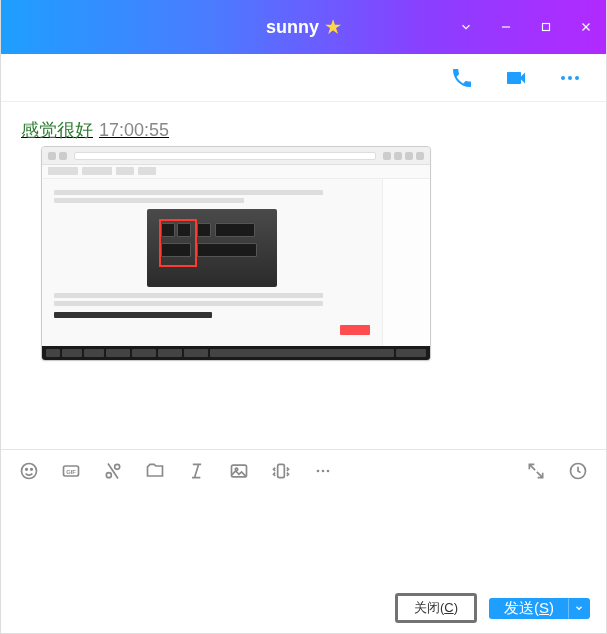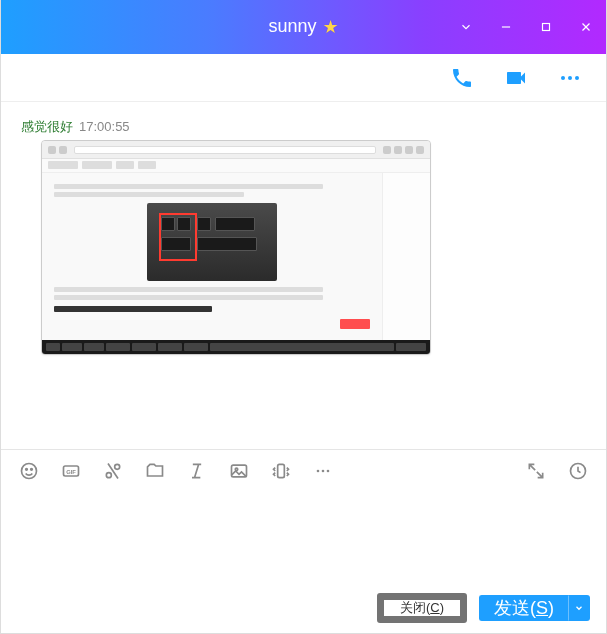--- a/index.html
+++ b/index.html
@@ -2,37 +2,37 @@
 <html><head>
 <meta charset="utf-8">
 <style>
 * { margin: 0; padding: 0; box-sizing: border-box; }
 body { font-family: "Microsoft YaHei", Arial, sans-serif; background: #fff; width: 607px; height: 634px; overflow: hidden; }
 
 .window { width: 607px; height: 634px; display: flex; flex-direction: column; border-left: 1px solid #ddd; border-right: 1px solid #ddd; border-bottom: 1px solid #ddd; }
 
 
 .title-bar { height: 54px; background: linear-gradient(90deg, #1E9FFF 0%, #4B7BFF 35%, #8A3FFF 70%, #B229FF 100%); display: flex; align-items: center; justify-content: center; position: relative; color: #fff; }
-.title-text { font-size: 18px; font-weight: 400; display: flex; align-items: flex-start; }
+.title-text { font-size: 18px; font-weight: 700; display: flex; align-items: flex-end; }
 .star-icon { display: inline-block; margin-left: 6px; font-size: 18px; color: #FFD54A; text-shadow: 0 0 1px rgba(0,0,0,.2); }
 .win-controls { position: absolute; right: 0; top: 0; height: 54px; display: flex; align-items: center; }
 .win-btn { width: 40px; height: 54px; display: flex; align-items: center; justify-content: center; color: #fff; cursor: pointer; }
 .win-btn svg { width: 14px; height: 14px; }
 
 
 .action-bar { height: 48px; display: flex; align-items: center; justify-content: flex-end; padding: 0 24px; gap: 30px; border-bottom: 1px solid #eee; }
 .action-icon { color: #1E9FFF; cursor: pointer; display: flex; align-items: center; }
 .action-icon svg { width: 24px; height: 24px; }
 
 
 .chat-area { flex: 1; overflow-y: auto; padding: 16px 20px 10px 20px; background: #fff; position: relative; }
 .flash-notice { background: #e8e8e8; color: #666; font-size: 13px; padding: 6px 14px; border-radius: 3px; display: inline-block; margin: 6px auto 18px; }
 .flash-notice-wrap { text-align: center; }
 .flash-link { color: #1E9FFF; }
-.msg-header { font-size: 13px; margin-bottom: 4px; }
+.msg-header { font-size: 18px; margin-bottom: 4px; text-decoration: underline; }
 .sender-name { color: #2E7D32; }
 .msg-time { color: #888; margin-left: 6px; }
 .msg-image { margin-left: 20px; width: 390px; height: 215px; border: 1px solid #ccc; border-radius: 4px; background: #f9f9f9; overflow: hidden; box-shadow: 0 1px 2px rgba(0,0,0,.05); position: relative; }
 
 
 .shot-top { height: 18px; background: #f0f0f0; border-bottom: 1px solid #e0e0e0; display: flex; align-items: center; padding: 0 6px; gap: 3px; }
 .shot-dot { width: 8px; height: 8px; border-radius: 2px; background: #ccc; }
 .shot-url { flex: 1; height: 8px; background: #fff; border: 1px solid #ddd; border-radius: 2px; margin: 0 4px; }
 .shot-tabs { height: 14px; background: #fafafa; border-bottom: 1px solid #eee; display:flex; gap:4px; padding:2px 6px;}
 .shot-tab { width:30px; height:8px; background:#ddd; border-radius:1px;}
@@ -58,23 +58,23 @@
 .tool-icon { cursor: pointer; display: flex; align-items: center; }
 .tool-icon svg { width: 20px; height: 20px; }
 .tool-spacer { flex: 1; }
 
 
 .input-area { height: 92px; background: #fff; }
 
 
 .footer { height: 50px; display: flex; align-items: center; justify-content: flex-end; padding: 0 16px; gap: 12px; }
 .btn { height: 30px; padding: 0 16px; font-size: 13px; border-radius: 3px; cursor: pointer; display: flex; align-items: center; }
-.btn-default { background: #fff; border: 7px solid #737373; color: #333; margin-left: 40px; }
+.btn-default { background: #fff; border: 3px solid #737373; color: #333; margin-left: 40px; }
 .btn-primary-split { display:flex; align-items:stretch; }
-.btn-primary-main { background:#1E9FFF; color:#fff; border:1px solid #1E9FFF; border-right:none; border-radius:3px 0 0 3px; padding:0 14px; display:flex; font-size:18px; cursor:pointer; }
+.btn-primary-main { background:#1E9FFF; color:#fff; border:1px solid #1E9FFF; border-right:none; border-radius:3px 0 0 3px; padding:0 14px; display:flex; font-size:15px; cursor:pointer; }
 .btn-primary-arrow { background:#1E9FFF; color:#fff; border:1px solid #1E9FFF; border-left:1px solid rgba(255,255,255,.35); border-radius:0 3px 3px 0; width:22px; display:flex; align-items:center; justify-content:center; cursor:pointer;}
 .underline-key { text-decoration: underline; }
 
 
 .edge-char { position:absolute; left:2px; color:#333; font-size:14px;}
 </style>
 </head>
 <body>
 
 <div class="window">

